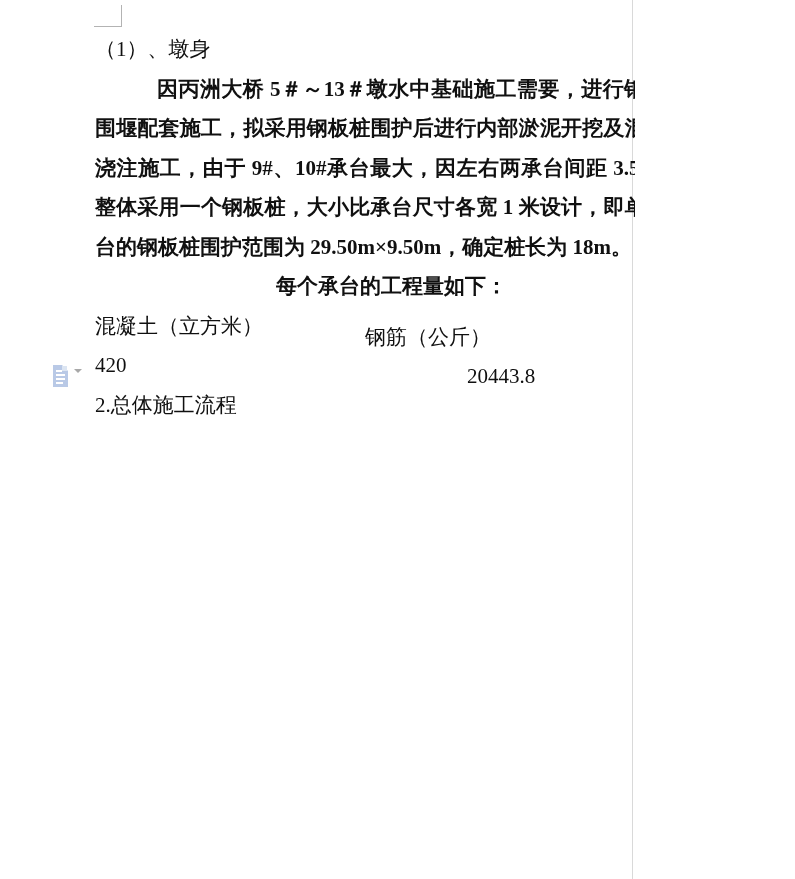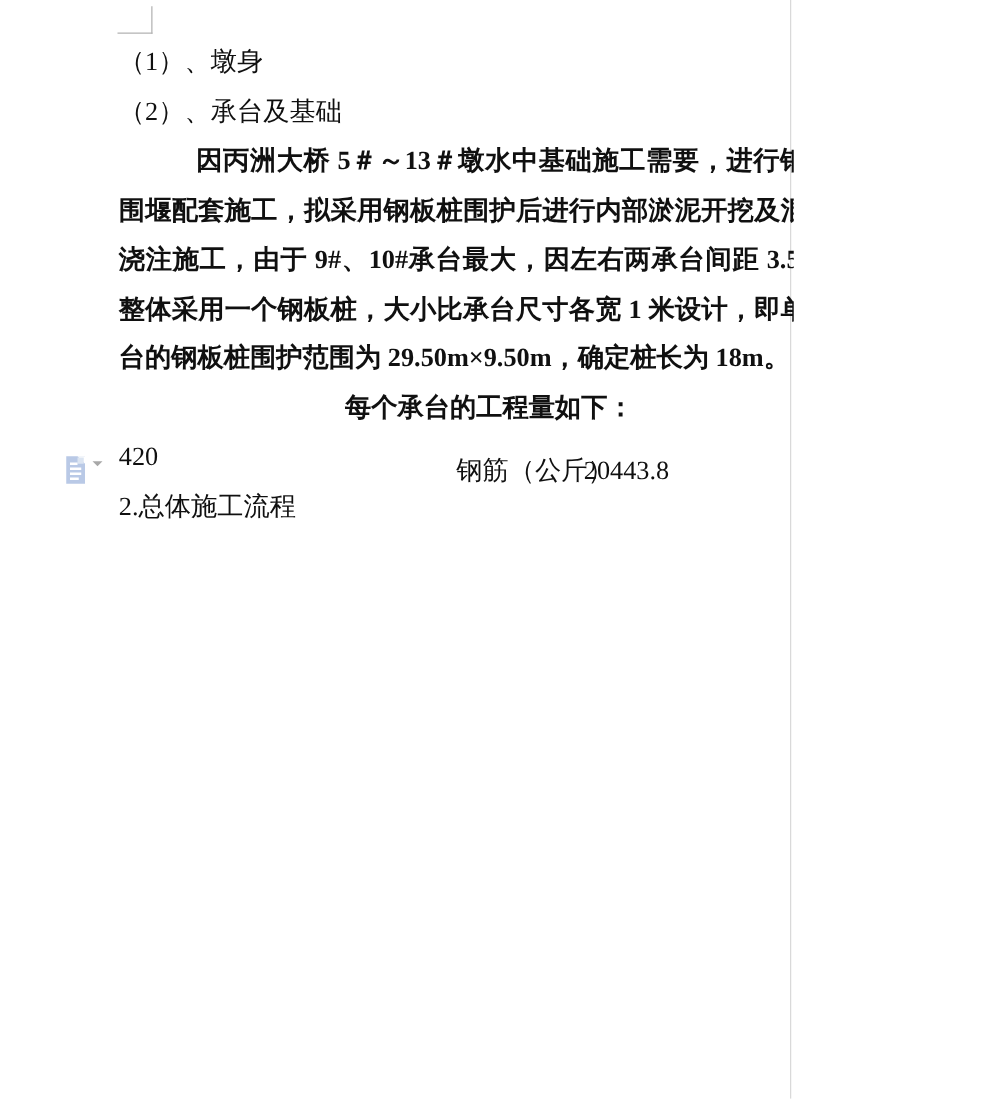--- a/index.html
+++ b/index.html
@@ -158,24 +158,24 @@
       <span class="line l4"></span>
     </span>
     <span class="drop">
       <span class="bar"></span>
       <span class="tri"></span>
     </span>
   </div>
 
   <div class="textcol">
     <p class="heading">（1）、墩身</p>
-    <p class="heading">（2）、承台及基础</p>
     <p class="body-indent">因丙洲大桥 5＃～13＃墩水中基础施工需要，进行钢板桩围堰配套施工，拟采用钢板桩围护后进行内部淤泥开挖及混凝土浇注施工，由于 9#、10#承台最大，因左右两承台间距 3.5 米，整体采用一个钢板桩，大小比承台尺寸各宽 1 米设计，即单个承台的钢板桩围护范围为 29.50m×9.50m，确定桩长为 18m。</p>
     <p class="plain">每个承台的工程量如下：</p>
     <p class="cols">
+      <span>混凝土（立方米）</span>
       <span class="col2">钢筋（公斤）</span>
     </p>
     <p class="cols cols-vals">
       <span>420</span>
       <span class="col2">20443.8</span>
     </p>
     <p class="h-num">2.总体施工流程</p>
 
   </div>
 

